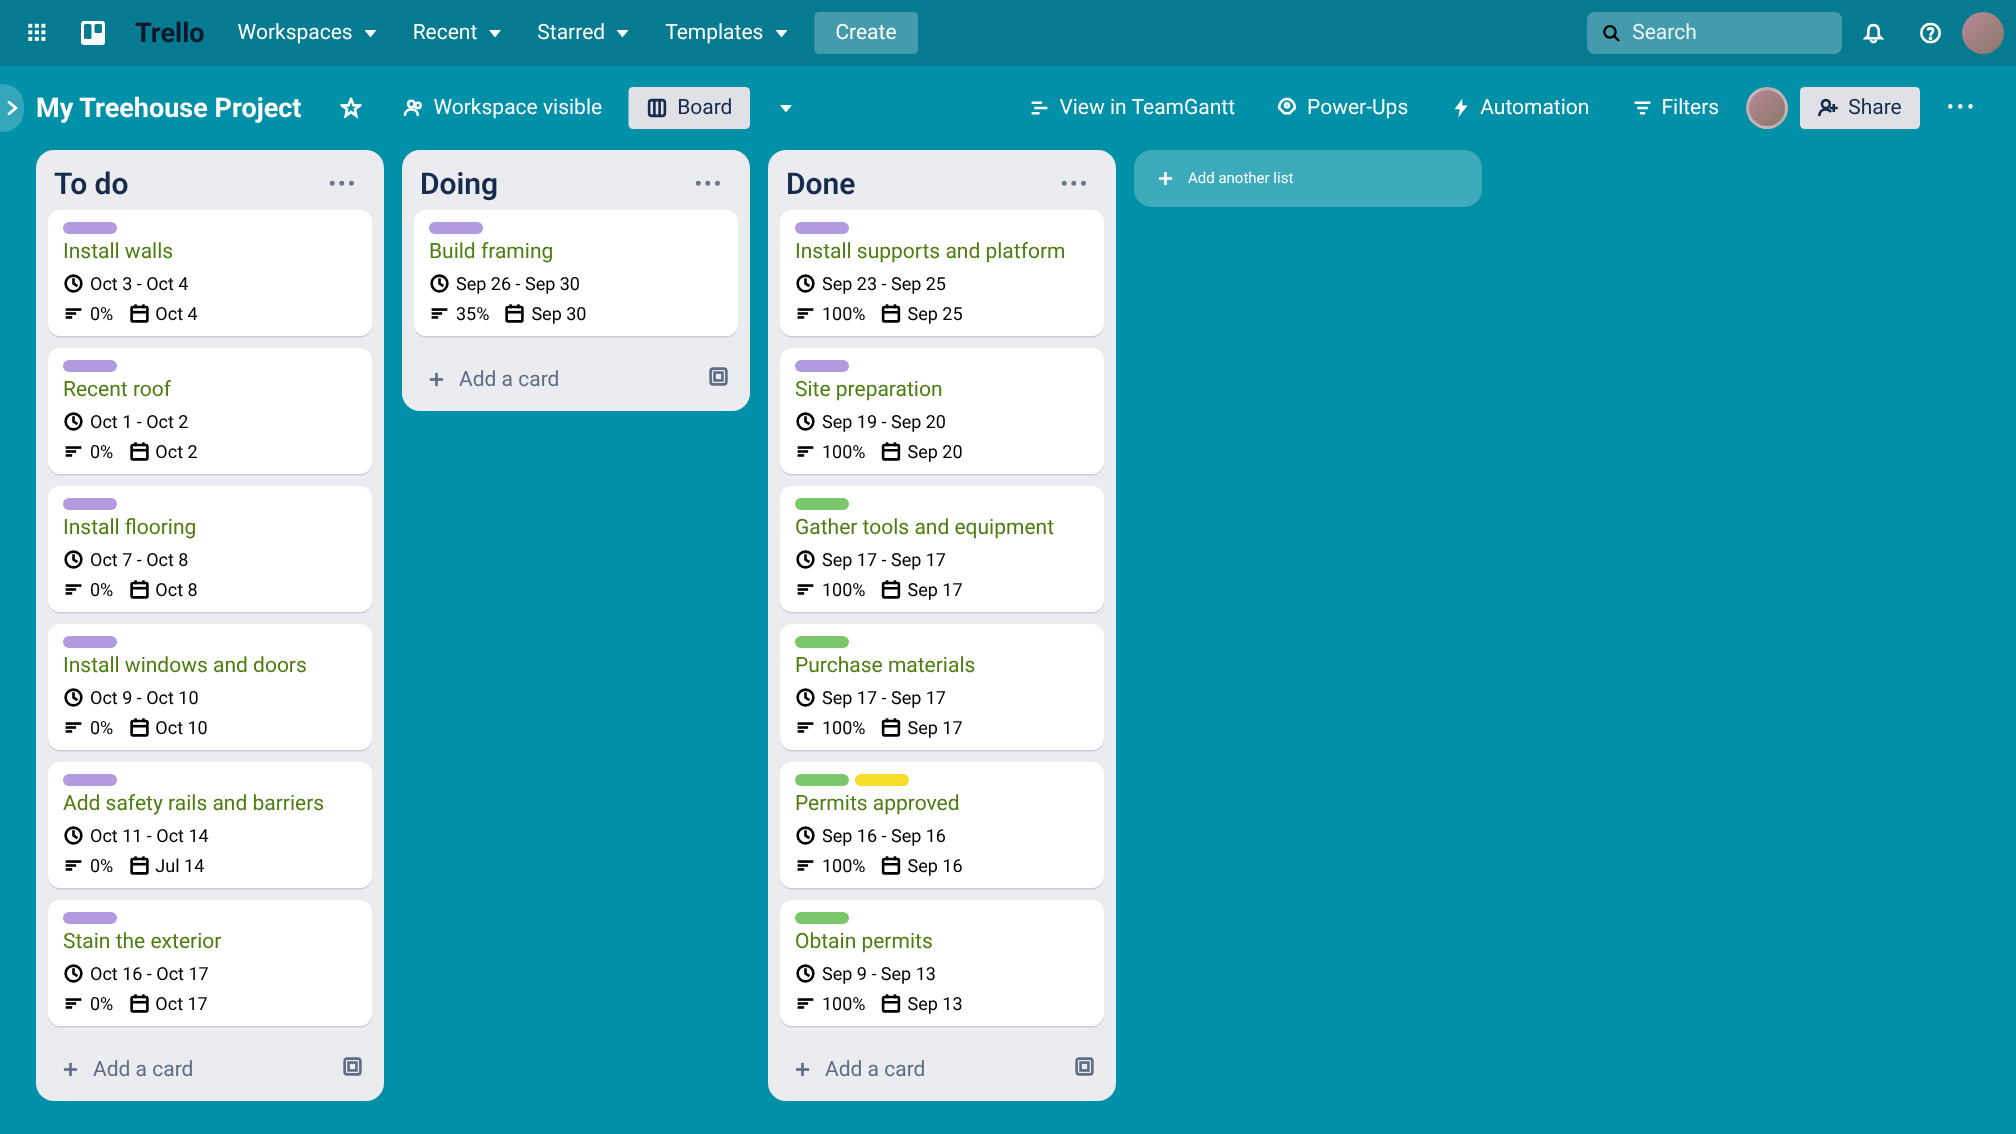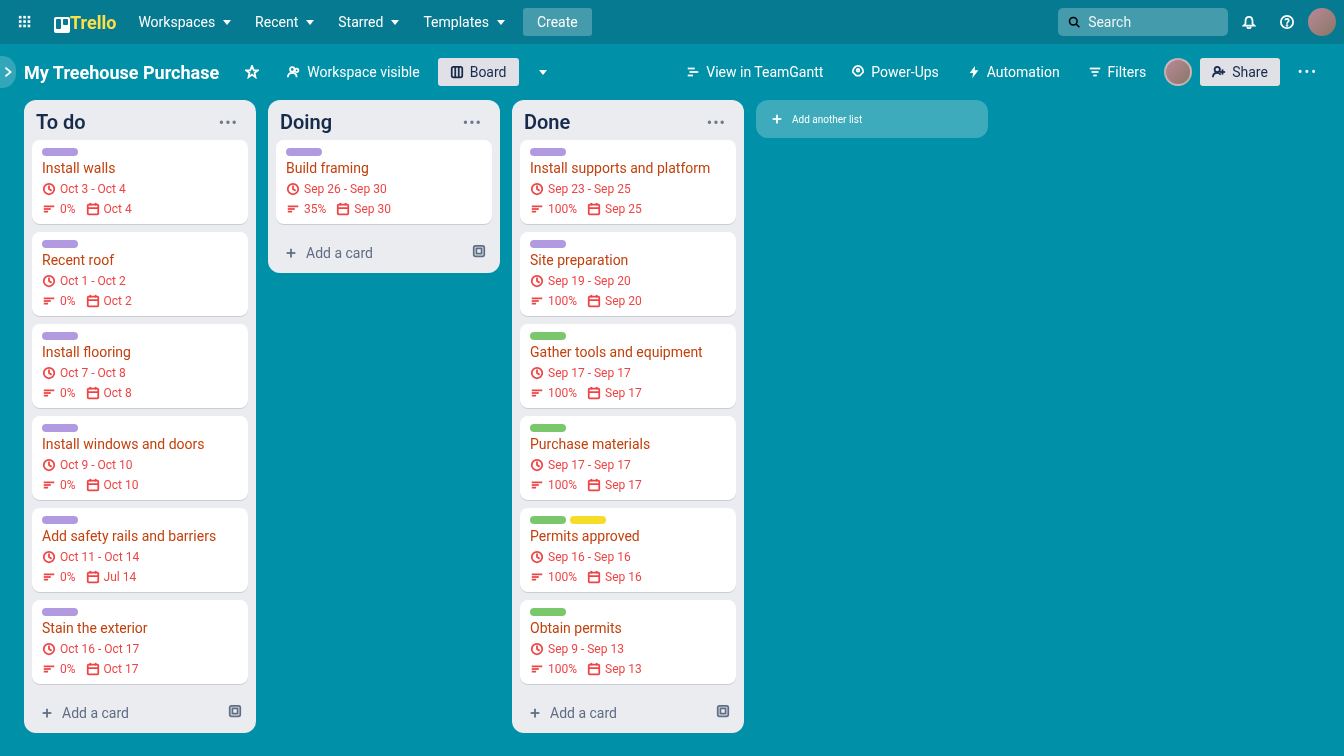--- a/index.html
+++ b/index.html
@@ -1,21 +1,21 @@
 <!DOCTYPE html>
 <html><head>
 <meta charset="utf-8">
 <style>
 * { box-sizing: border-box; margin: 0; padding: 0; font-family: -apple-system, BlinkMacSystemFont, 'Segoe UI', Roboto, sans-serif; }
 body { background: #0091a8; width: 1344px; height: 756px; overflow: hidden; }
 
 
 .topnav { height: 44px; background: #067a91; display: flex; align-items: center; padding: 0 8px; gap: 4px; }
 .apps-btn, .nav-btn, .icon-btn { background: transparent; border: none; color: #fff; cursor: pointer; display: flex; align-items: center; gap: 6px; padding: 6px 10px; border-radius: 3px; font-size: 14px; }
-.logo { display: flex; align-items: flex-end; gap: 0; color: #fde047; font-weight: 700; font-size: 18px; padding: 0 8px; }
+.logo { display: flex; align-items: center; gap: 20px; color: #0f172a; font-weight: 700; font-size: 18px; padding: 0 8px; }
 .logo-icon { width: 16px; height: 16px; background: #fff; border-radius: 2px; position: relative; }
 .logo-icon::before, .logo-icon::after { content:''; position:absolute; background:#067a91; width:5px; border-radius:1px; }
 .logo-icon::before { left:2px; top:2px; height:10px; }
 .logo-icon::after { right:2px; top:2px; height:6px; }
 .chevron-down { width: 0; height: 0; border-left: 4px solid transparent; border-right: 4px solid transparent; border-top: 5px solid #fff; margin-left: 2px; }
 .create-btn { background: rgba(255,255,255,0.25); color: #fff; border: none; padding: 6px 14px; border-radius: 3px; font-size: 14px; cursor: pointer; margin-left: 4px; }
 .spacer { flex: 1; }
 .search-box { display: flex; align-items: center; background: rgba(255,255,255,0.25); border-radius: 5px; padding: 6px 10px; width: 170px; gap: 8px; }
 .search-box input { background: transparent; border: none; outline: none; color: #fff; font-size: 14px; width: 100%; }
 .search-box input::placeholder { color: rgba(255,255,255,0.9); }
@@ -38,22 +38,22 @@
 .list-menu { cursor: pointer; color: #6b778c; padding: 2px 6px; border-radius: 3px; font-size:16px; letter-spacing:1px; }
 .cards { overflow-y: auto; padding: 0 8px; flex: 1; }
 .cards::-webkit-scrollbar { width: 8px; }
 .cards::-webkit-scrollbar-thumb { background: rgba(9,30,66,0.13); border-radius: 4px; }
 .card { background: #fff; border-radius: 8px; box-shadow: 0 1px 0 rgba(9,30,66,0.15); padding: 8px 10px 8px; margin-bottom: 8px; cursor: pointer; }
 .labels { display: flex; gap: 4px; margin-bottom: 4px; }
 .label { width: 36px; height: 8px; border-radius: 4px; }
 .label.purple { background: #b19ae0; }
 .label.green { background: #7bc86c; }
 .label.yellow { background: #f5dd29; }
-.card-title { font-size: 14px; color: #c2410c; margin-bottom: 6px; }
-.badges { display: flex; flex-wrap: wrap; gap: 10px; align-items: center; color: #ef4444; font-size: 12px; }
+.card-title { font-size: 14px; color: #4d7c0f; margin-bottom: 6px; }
+.badges { display: flex; flex-wrap: wrap; gap: 10px; align-items: center; color: #000000; font-size: 12px; }
 .badge { display: flex; align-items: center; gap: 4px; }
 .add-card { display: flex; align-items: center; justify-content: space-between; padding: 8px 10px; }
 .add-card-btn { display: flex; align-items: center; gap: 8px; color: #5e6c84; font-size: 14px; cursor: pointer; border:none; background:transparent; padding:4px 6px; border-radius:6px; flex:1; text-align:left;}
 .template-btn { border:none; background:transparent; color:#5e6c84; cursor:pointer; padding:4px; border-radius:4px; }
 .add-list { background: rgba(255,255,255,0.24); border-radius: 12px; width: 232px; padding: 12px 14px; display:flex; align-items:center; gap:8px; color:#fff; font-size:10px; cursor:pointer; }
 
 
 .i { width: 14px; height: 14px; stroke: currentColor; fill: none; stroke-width: 2; }
 .i-fill { width:14px; height:14px; fill: currentColor; }
 </style>
@@ -119,21 +119,21 @@
   <div class="avatar"></div>
 </div>
 
 <div class="expand-tab">
   <svg class="i" viewBox="0 0 16 16" style="stroke:#fff">
       <polyline points="5,3 11,8 5,13"></polyline>
     </svg>
 </div>
 
 <div class="board-header">
-  <div class="board-title">My Treehouse Purchase</div>
+  <div class="board-title">My Treehouse Project</div>
   <button class="star-btn">
     <svg class="i" viewBox="0 0 16 16">
         <polygon points="8,1 10,6 15,6 11,9 12,14 8,11 4,14 5,9 1,6 6,6"></polygon>
       </svg>
   </button>
   <button class="hdr-btn">
     <svg class="i" viewBox="0 0 16 16">
         <circle cx="6" cy="5" r="2.5"></circle>
         <circle cx="11" cy="6" r="2"></circle>
         <path d="M1 14 C1 11 3 9 6 9 C9 9 11 11 11 14"></path>

